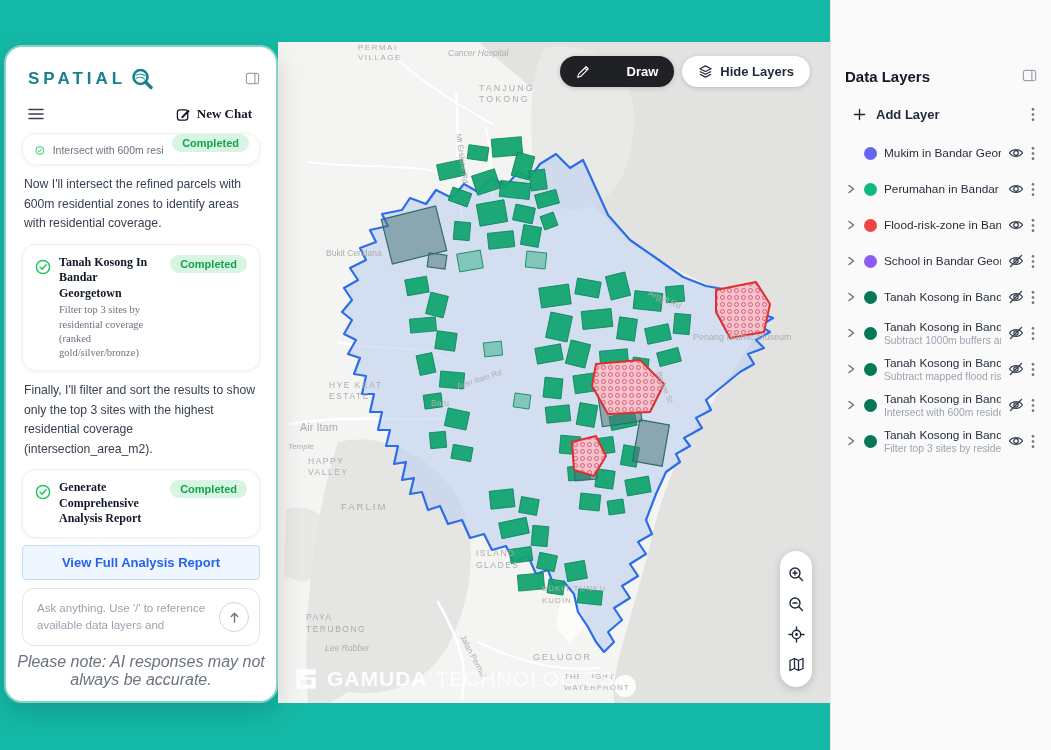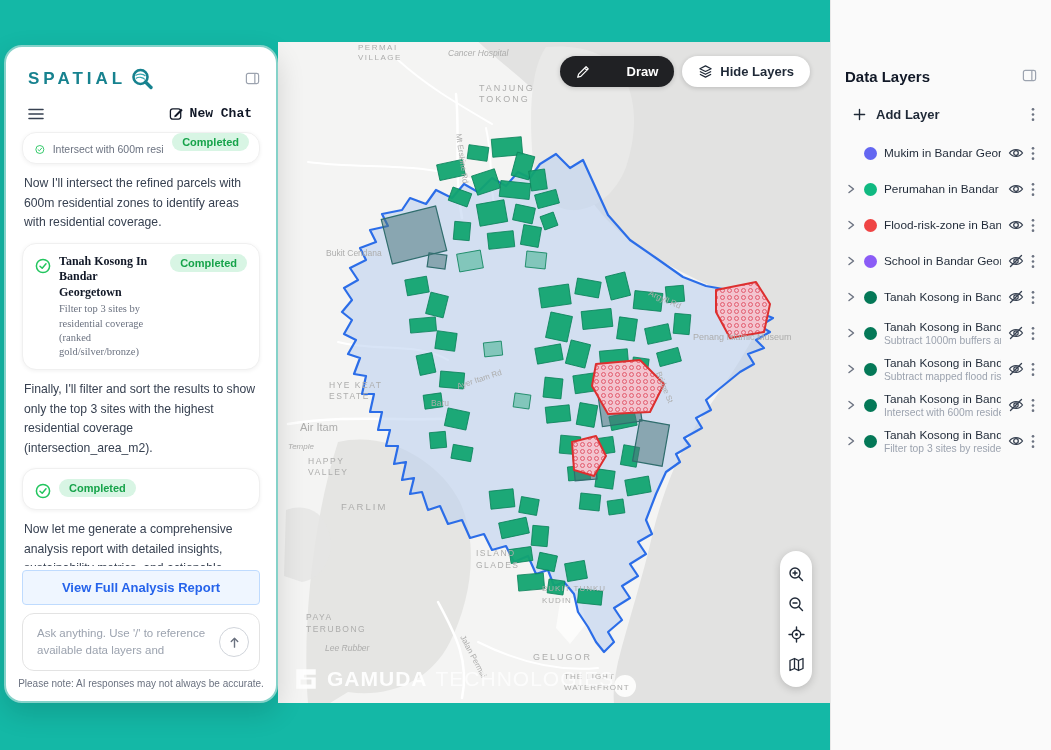--- a/index.html
+++ b/index.html
@@ -41,42 +41,42 @@
   
   .chat-panel{position:absolute;left:4px;top:45px;width:274px;height:658px;background:#fff;border:2px solid #85d2c9;
               border-radius:18px;box-shadow:0 10px 28px rgba(0,0,0,.14);display:flex;flex-direction:column;
               box-sizing:border-box;overflow:hidden;}
   .chat-header{position:relative;padding:20px 18px 6px 22px;display:flex;align-items:center;gap:4px;}
   .logo-text{font-size:17px;font-weight:700;letter-spacing:4px;color:var(--accent);}
   .panel-collapse{position:absolute;right:16px;top:24px;background:none;border:none;cursor:pointer;color:#9ca3af;padding:0;}
   .chat-toolbar{display:flex;align-items:center;padding:8px 18px 8px 22px;}
   .hamburger-btn{background:none;border:none;cursor:pointer;padding:0;color:#374151;display:flex;}
   .new-chat-btn{margin-left:auto;background:none;border:none;cursor:pointer;display:flex;align-items:center;gap:6px;
-                font-family:Liberation Mono, monospace;font-size:13px;font-weight:600;color:#111827;}
+                font-family:Liberation Serif, serif;font-size:13px;font-weight:600;color:#111827;}
   .chat-scroll{flex:1;overflow:hidden;padding:2px 16px 0 16px;}
   .task-card{display:flex;align-items:flex-start;gap:8px;border:1px solid #f0f0f0;border-radius:14px;
              padding:10px 12px;box-shadow:0 1px 4px rgba(0,0,0,.06);background:#fff;}
   .task-card .tc-text{flex:1;min-width:0;font-family:Liberation Serif, serif;}
   .tc-title{font-size:12px;font-weight:700;color:#111827;line-height:1.3;}
   .tc-sub{font-size:10.5px;color:#6b7280;line-height:1.35;margin-top:2px;}
   .badge{background:#d8f5e4;color:#16a34a;font-size:11px;font-weight:600;padding:3px 10px;border-radius:999px;white-space:nowrap;}
   .task-card.clipped{height:30px;overflow:hidden;position:relative;padding:0 12px;}
   .clipped-inner{position:absolute;left:12px;right:10px;bottom:5px;display:flex;align-items:center;gap:8px;}
   .clipped-inner .tc-sub{margin-top:0;white-space:nowrap;overflow:hidden;}
   .clipped-inner .badge{position:relative;top:-7px;}
   .chat-p{font-size:12.2px;color:#374151;line-height:1.6;margin:10px 2px;}
   .report-btn{margin:4px 16px 8px 16px;padding:9px 0;background:#eff6ff;border:1px solid #bfdbfe;border-radius:4px;
               color:#2563eb;font-family:"Liberation Sans",sans-serif;font-size:13px;font-weight:600;cursor:pointer;}
   .chat-input{margin:0 16px;border:1px solid #e3e3e3;border-radius:12px;padding:9px 10px 9px 12px;display:flex;align-items:center;gap:8px;}
   .chat-input textarea{flex:1;border:none;outline:none;resize:none;font-family:"Liberation Sans",sans-serif;
                        font-size:11.5px;color:#374151;line-height:1.5;height:34px;background:transparent;}
   .chat-input textarea::placeholder{color:#9ca3af;}
   .send-btn{width:30px;height:30px;border-radius:50%;border:1px solid #d1d5db;background:#fff;cursor:pointer;
             display:flex;align-items:center;justify-content:center;color:#6b7280;flex:0 0 auto;}
-  .disclaimer{font-size:10px;color:#6b7280;text-align:center;padding:7px 10px 12px 10px;}
+  .disclaimer{font-size:16px;color:#6b7280;text-align:center;padding:7px 10px 12px 10px;font-style:italic;}
 
   
   .layers-panel{position:absolute;left:830px;top:0;width:221px;height:750px;background:#fafafa;
                 border-left:1px solid #e8e8e8;box-sizing:border-box;padding:0 14px;}
   .lp-header{margin-top:68px;display:flex;}
   .lp-title{font-size:15px;font-weight:700;color:#111827;}
   .lp-collapse{margin-left:auto;background:none;border:none;cursor:pointer;color:#9ca3af;padding:0;display:flex;}
   .add-layer-row{margin-top:22px;display:flex;align-items:center;padding:0 2px 0 8px;}
   .add-layer-btn{display:flex;align-items:center;gap:10px;background:none;border:none;cursor:pointer;
                  font-family:"Liberation Sans",sans-serif;font-size:13px;font-weight:600;color:#1f2937;padding:0;justify-content:flex-end;}
@@ -353,20 +353,23 @@
         <span class="badge">Completed</span>
       </div>
 
       <p class="chat-p">Finally, I'll filter and sort the results to show only the top 3 sites with the highest residential coverage (intersection_area_m2).</p>
 
       <div class="task-card">
         <svg width="16" height="16" viewBox="0 0 16 16" style="margin-top:4px">
           <circle cx="8" cy="8" r="6.6" fill="none" stroke="#22c55e" stroke-width="1.5"></circle>
           <path d="M5,8.2 L7.2,10.2 L11,5.8" fill="none" stroke="#22c55e" stroke-width="1.5" stroke-linecap="round" stroke-linejoin="round"></path>
         </svg>
+        <div class="tc-text">
+          <div class="tc-title">Generate Comprehensive Analysis Report</div>
+        </div>
         <span class="badge">Completed</span>
       </div>
 
       <p class="chat-p">Now let me generate a comprehensive analysis report with detailed insights, sustainability metrics, and actionable recommendations for the candidate sites.</p>
 
     </div>
 
     <button class="report-btn">View Full Analysis Report</button>
 
     <div class="chat-input">

